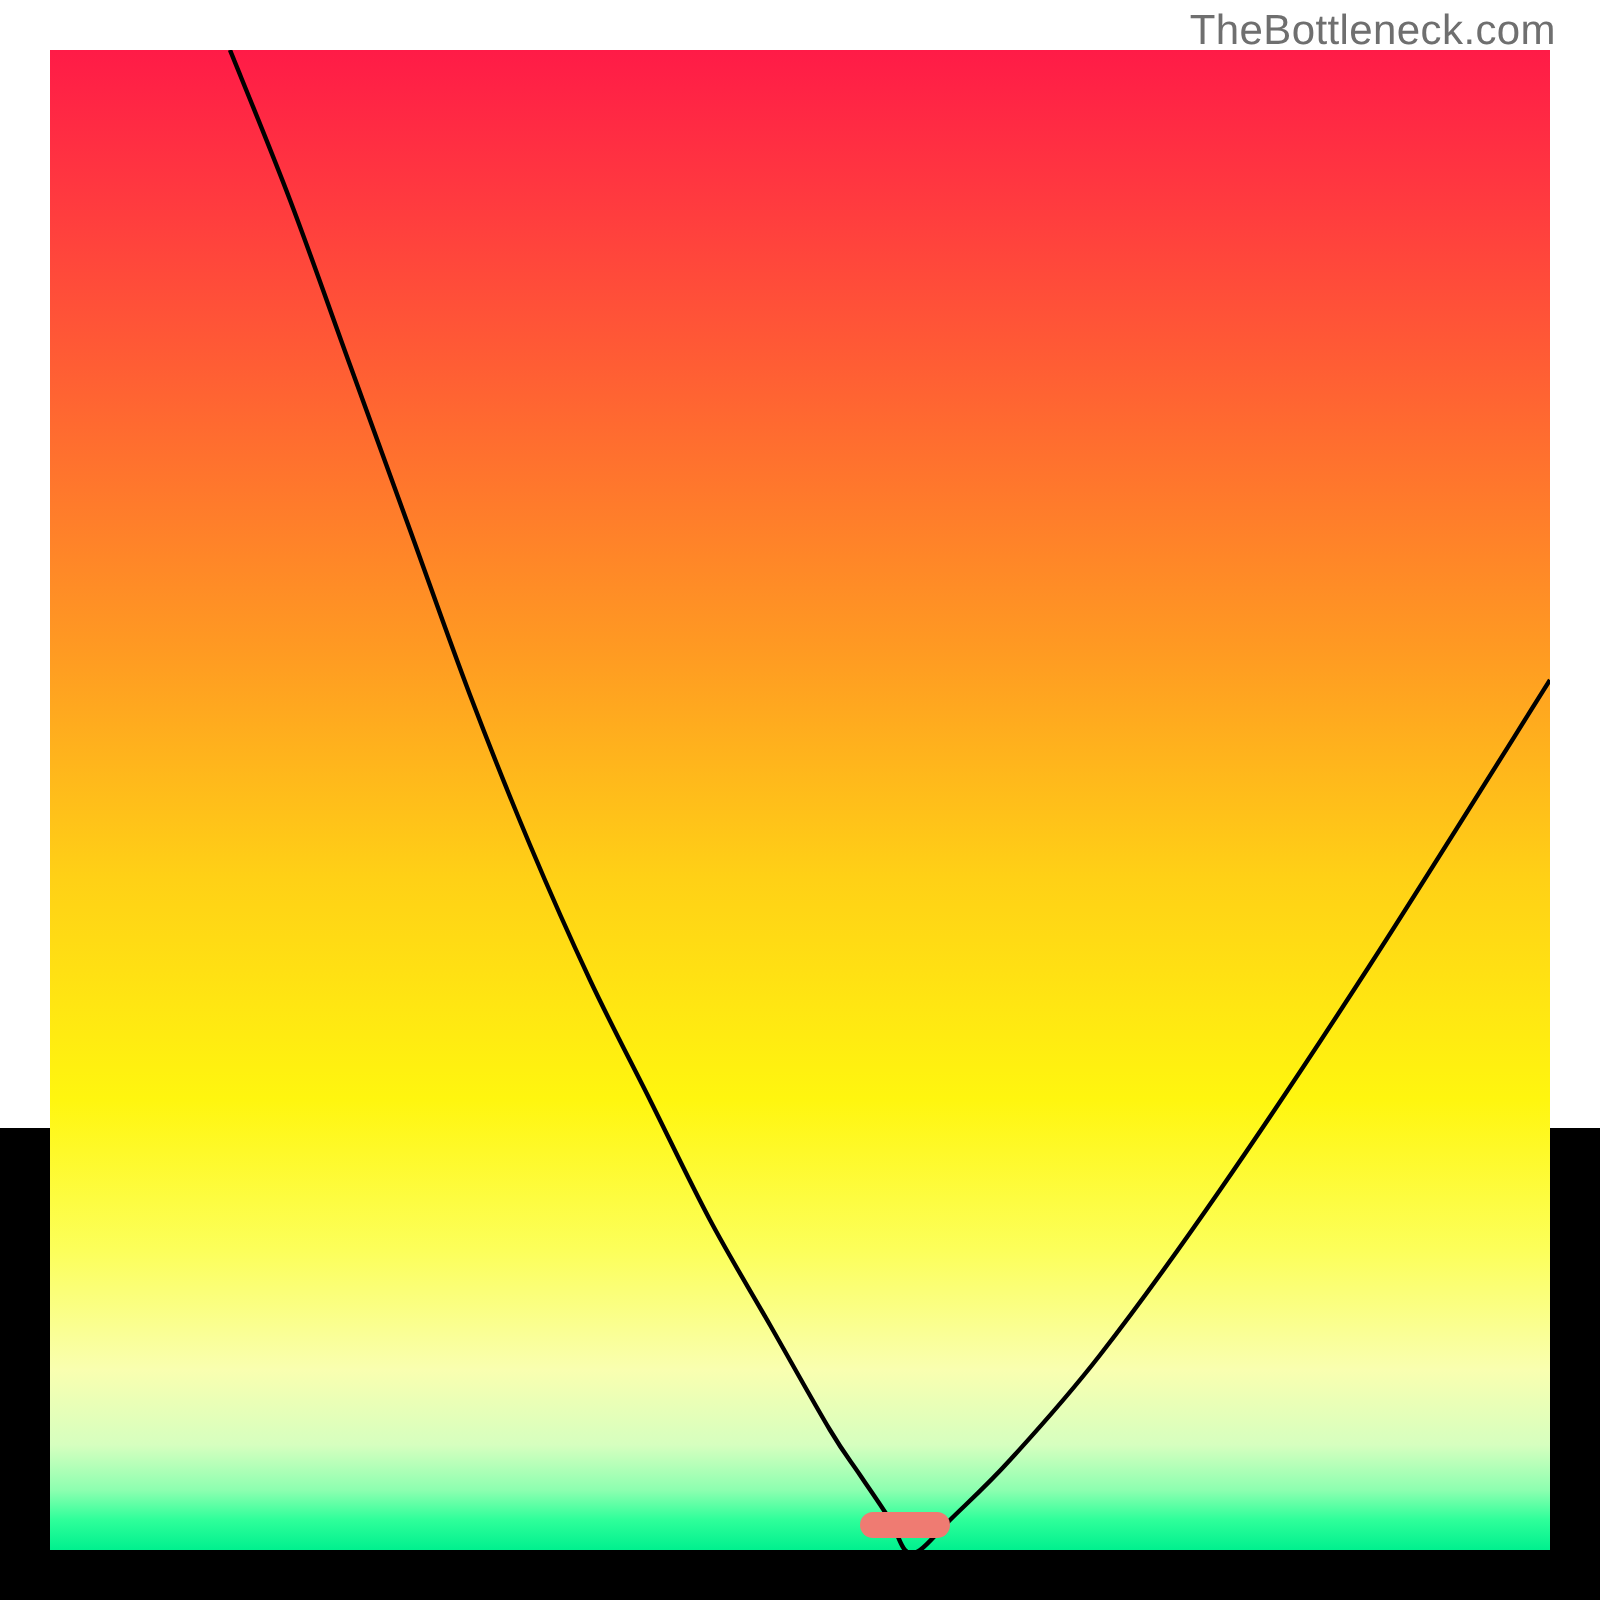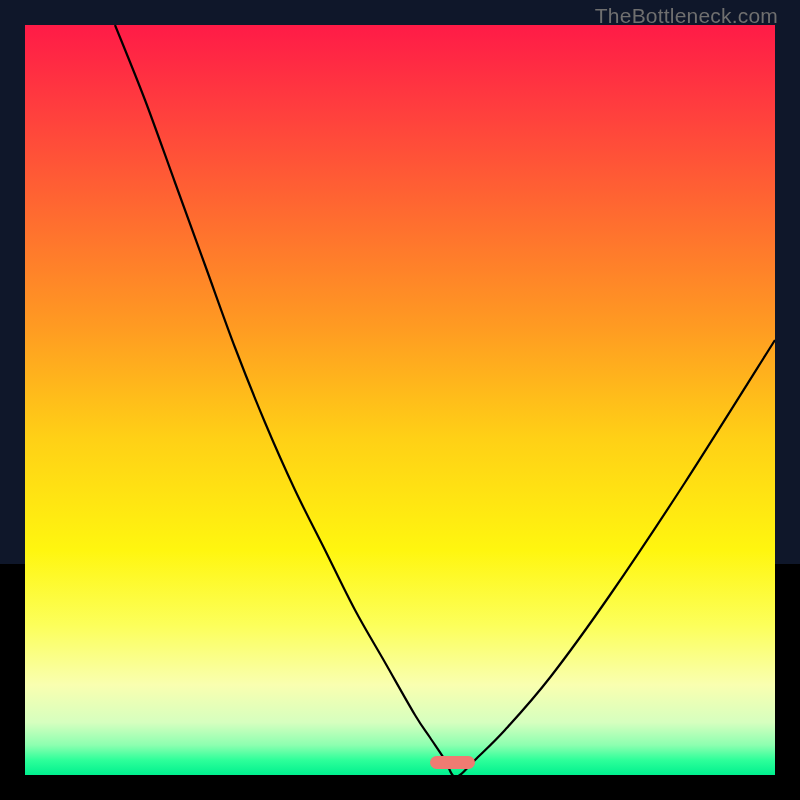--- a/index.html
+++ b/index.html
@@ -7,21 +7,21 @@
     padding: 0;
     width: 800px;
     height: 800px;
     background: #000;
     font-family: Arial, Helvetica, sans-serif;
   }
   .frame {
     position: relative;
     width: 800px;
     height: 564px;
-    background: #0f172a;
+    background: #ffffff;
   }
   .plot-area {
     position: absolute;
     left: 25px;
     top: 25px;
     width: 750px;
     height: 750px;
     overflow: hidden;
   }
   .gradient {

